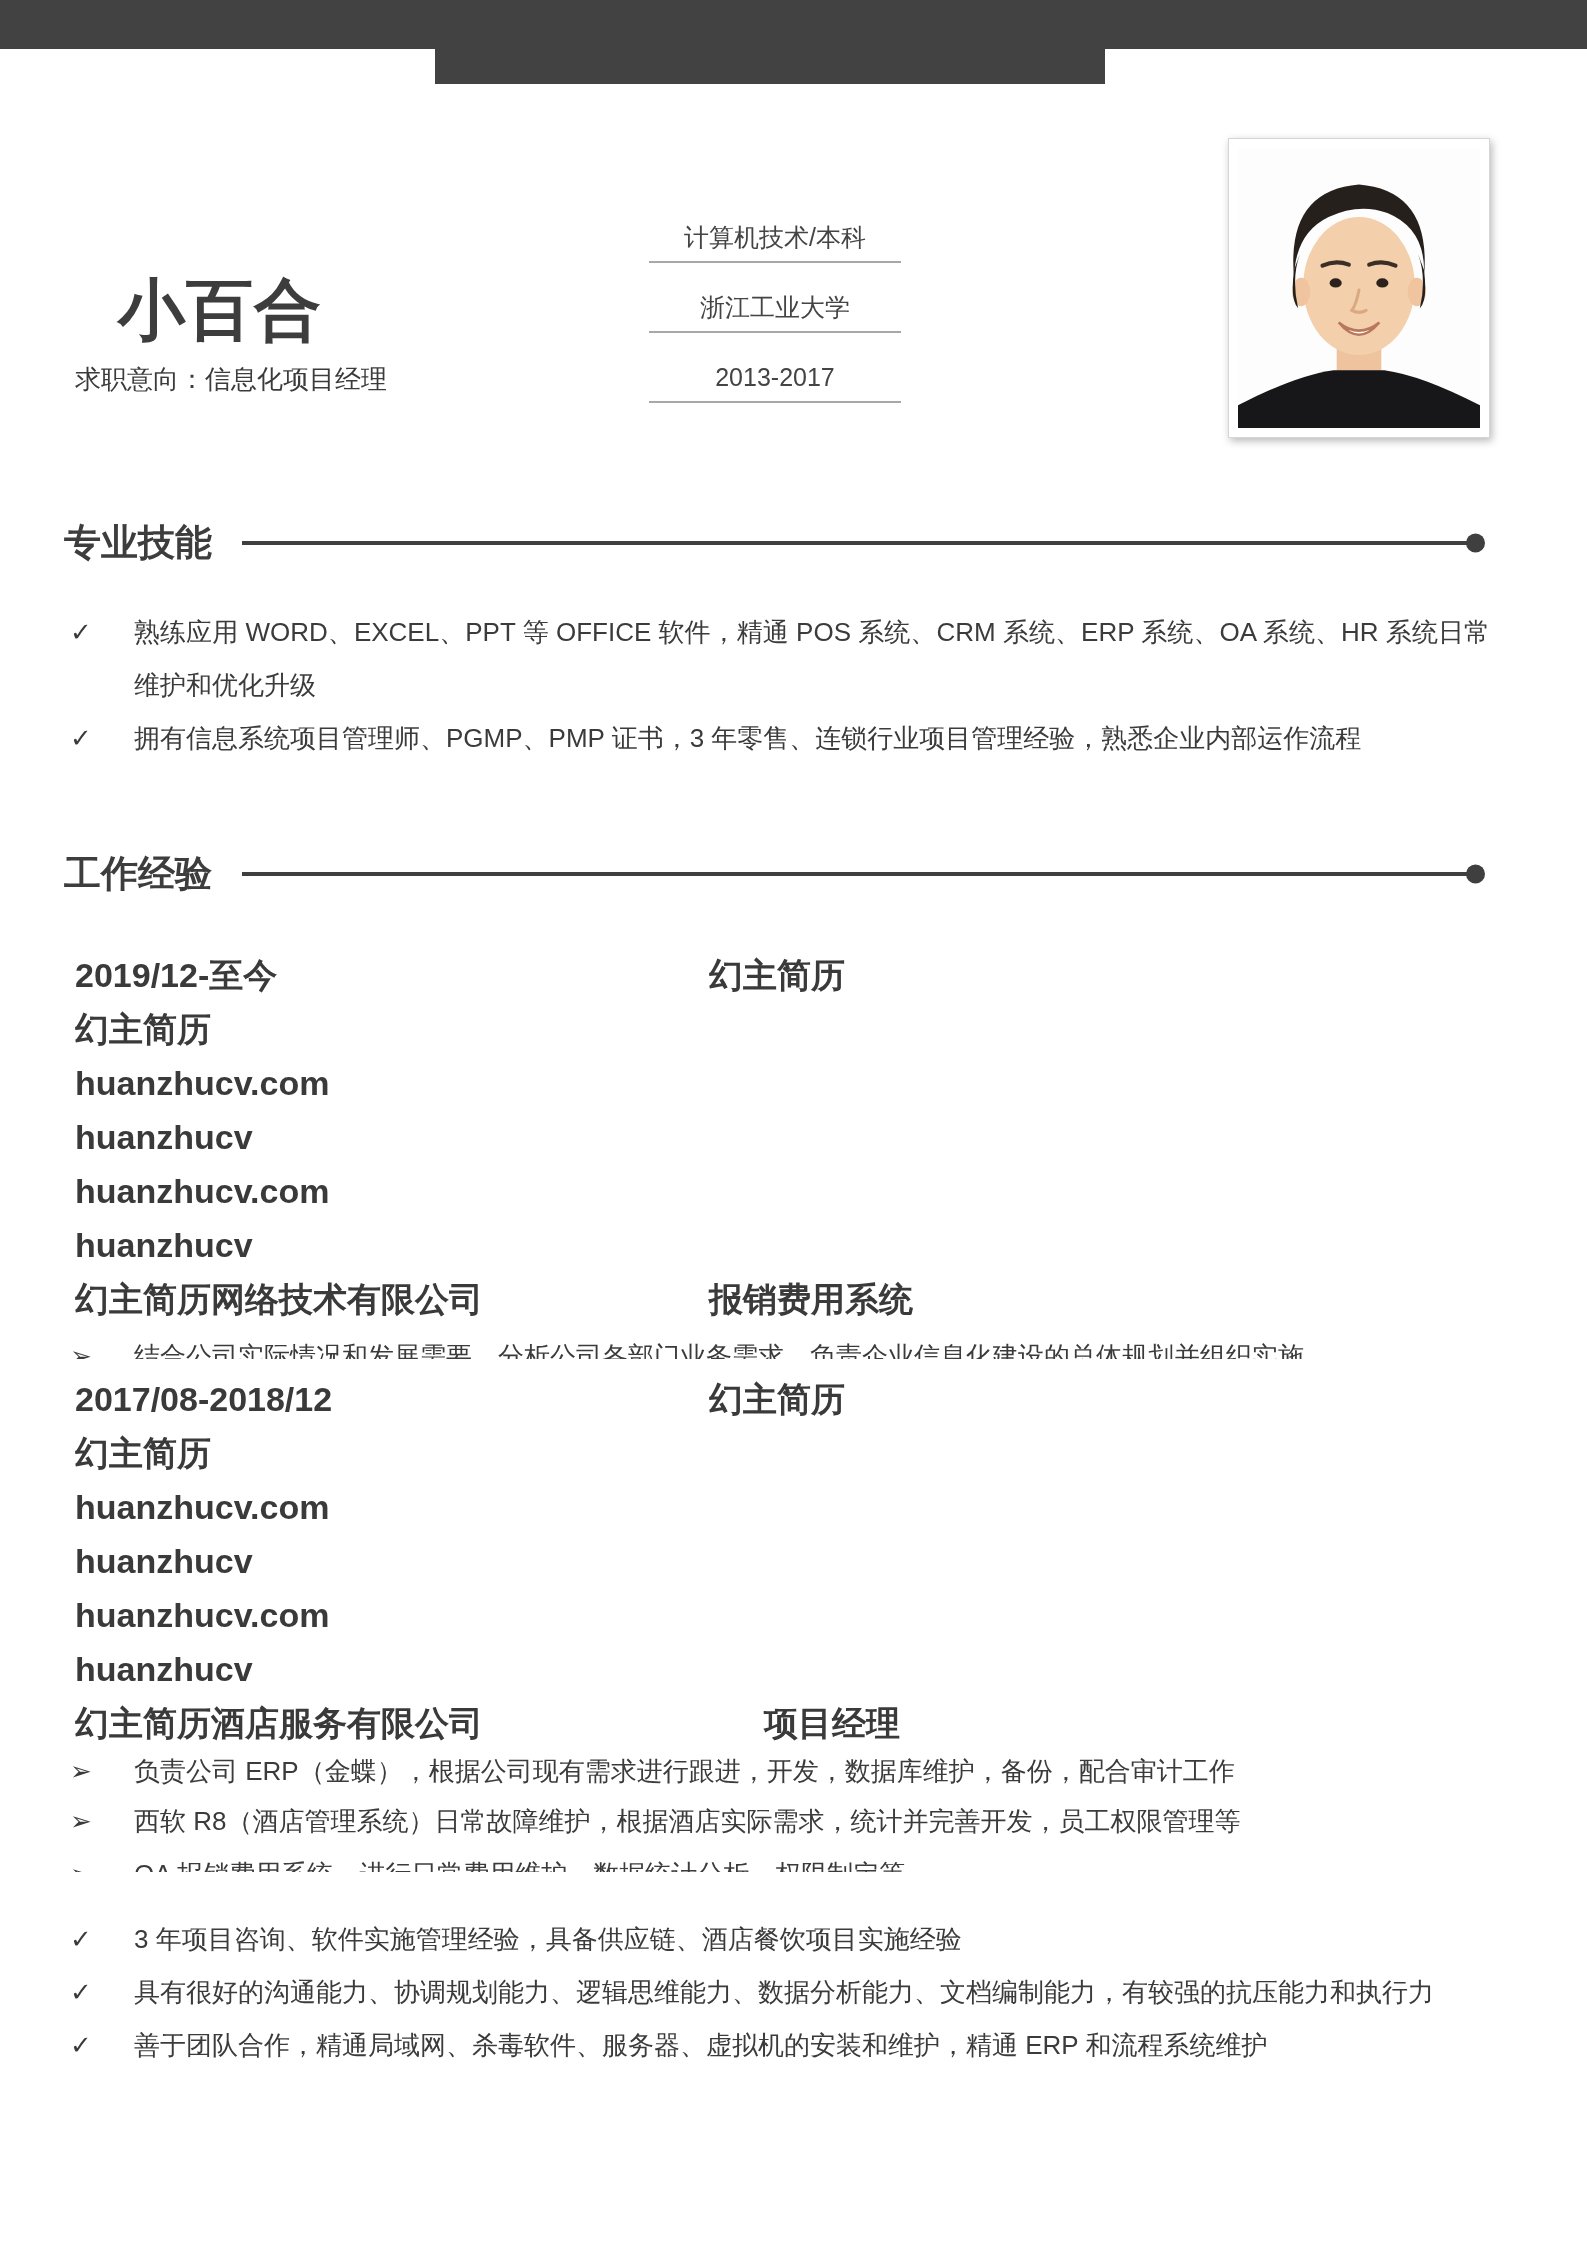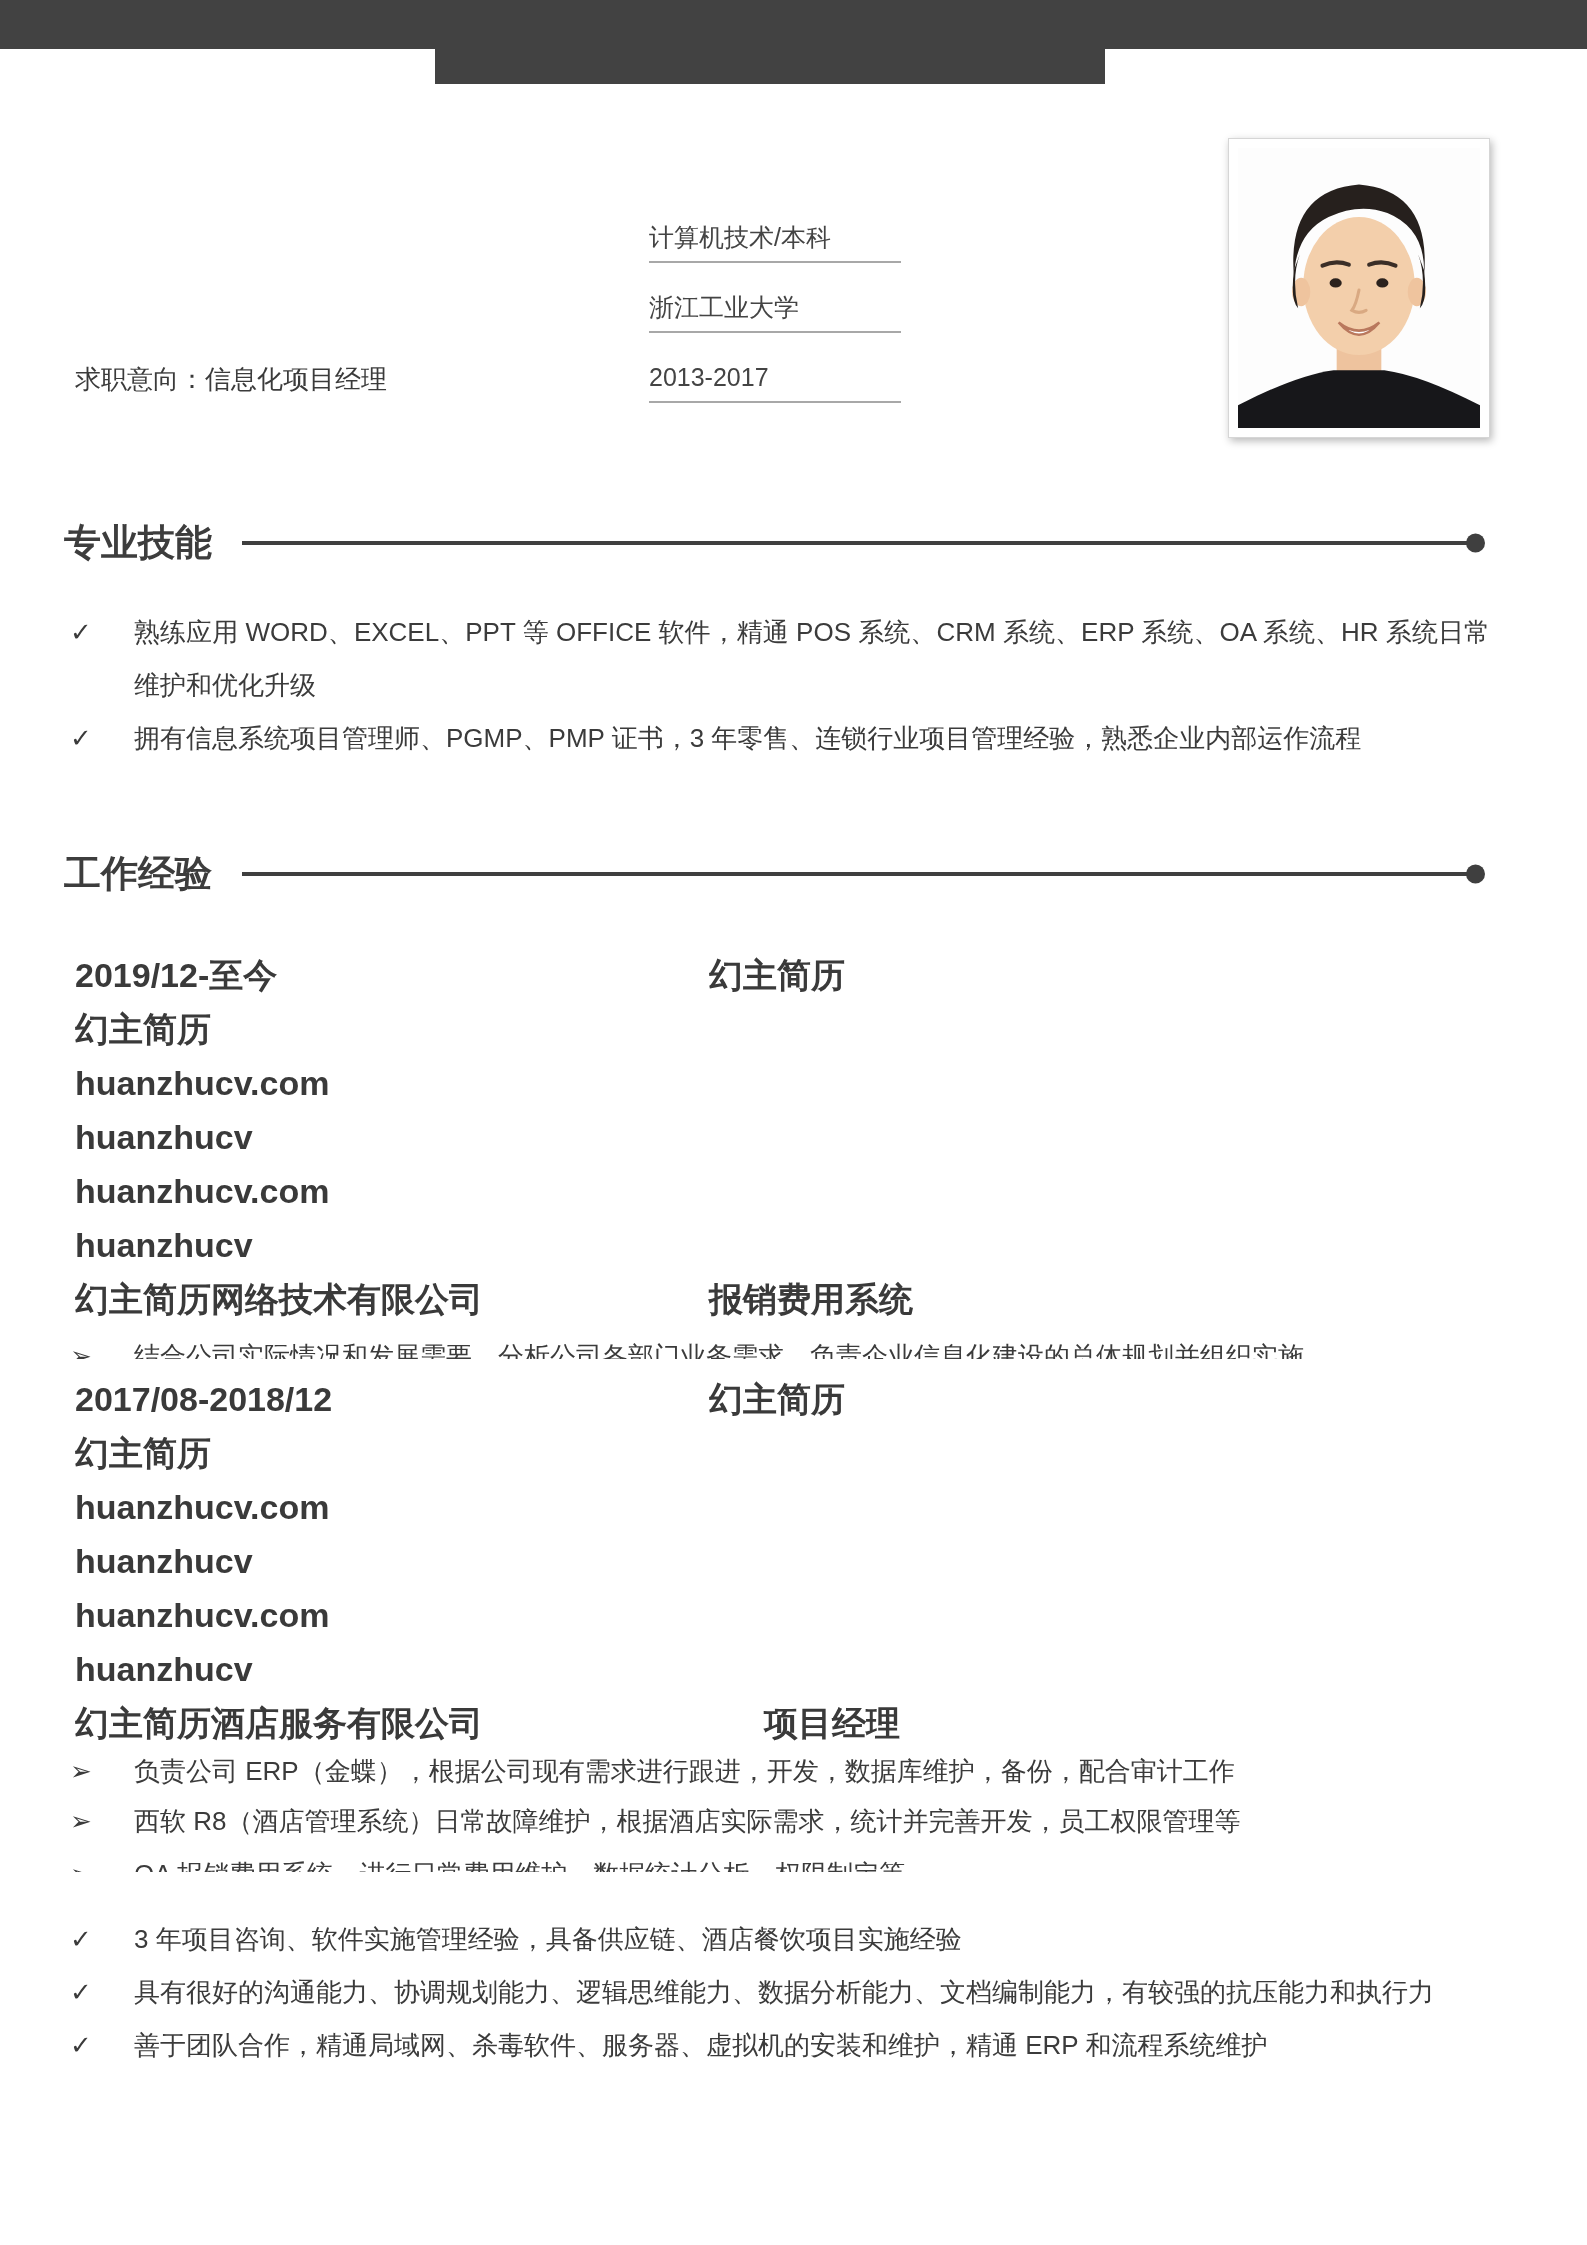--- a/index.html
+++ b/index.html
@@ -11,21 +11,21 @@
   }
   
   .topbar{position:absolute;top:0;left:0;width:100%;height:49px;background:#424242;}
   .topnotch{position:absolute;top:49px;left:435px;width:670px;height:35px;background:#424242;}
 
   
   .name{position:absolute;left:118px;top:228px;font-size:67px;font-weight:700;color:#3d3d3d;line-height:1.1;letter-spacing:1px;}
   .objective{position:absolute;left:75px;top:362px;font-size:26px;color:#3b3b3b;text-align:right;}
   .edu{position:absolute;left:649px;top:222px;width:252px;}
   .edu-item{
-    text-align:left;font-size:25px;color:#444;
+    text-align:center;font-size:25px;color:#444;
     line-height:30px;padding-bottom:9px;margin-bottom:29px;
     border-bottom:2px solid #a8a8a8;
   }
   .photo-frame{
     position:absolute;left:1228px;top:138px;width:262px;height:300px;
     background:#fff;border:1px solid #d6d6d6;box-shadow:2px 3px 8px rgba(0,0,0,.28);
     box-sizing:border-box;padding:9px;
   }
   .photo-frame svg{display:block;width:100%;height:100%;}
 
@@ -57,20 +57,21 @@
   .clip-short{height:14px;margin-top:12px;}
 </style>
 </head>
 <body>
 
 <div class="page">
 
   <div class="topbar"></div>
   <div class="topnotch"></div>
 
+  <h1 class="name">小百合</h1>
   <div class="objective">求职意向：信息化项目经理</div>
 
   <div class="edu">
     <div class="edu-item">计算机技术/本科</div>
     <div class="edu-item">浙江工业大学</div>
     <div class="edu-item">2013-2017</div>
   </div>
 
   <div class="photo-frame">
     <svg viewBox="0 0 240 276" preserveAspectRatio="xMidYMid slice">

